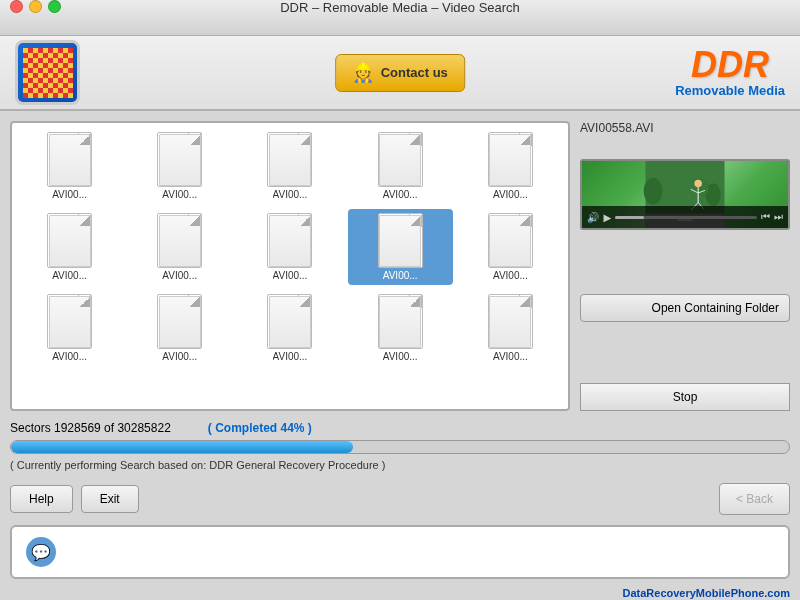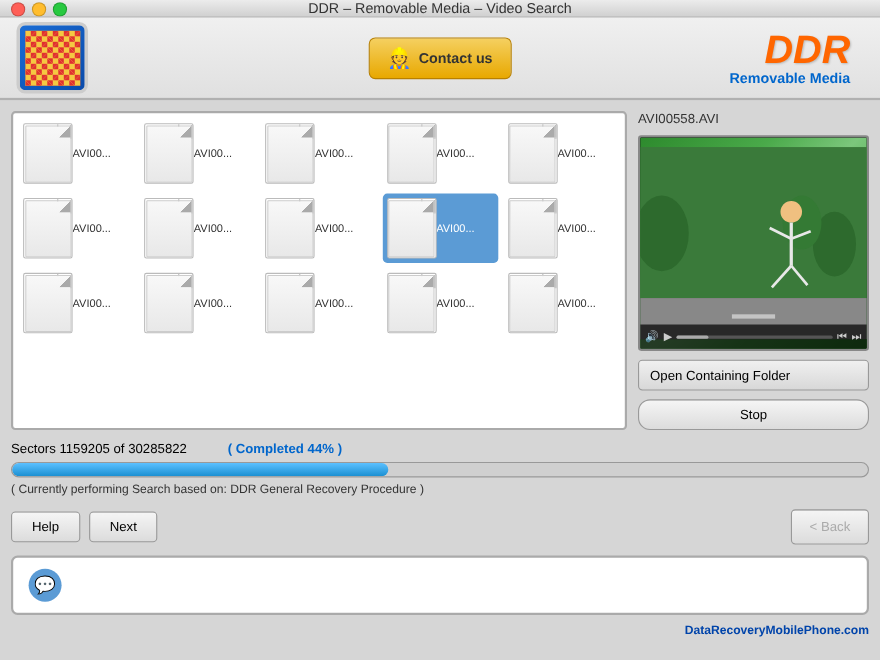--- a/index.html
+++ b/index.html
@@ -7,25 +7,25 @@
       width: 800px;
       height: 600px;
       background: #d6d6d6;
       font-family: -apple-system, 'Helvetica Neue', Arial, sans-serif;
       font-size: 12px;
       overflow: hidden;
     }
 
     
     .title-bar {
-      height: 16px;
+      height: 36px;
       background: linear-gradient(to bottom, #ececec, #d0d0d0);
       border-bottom: 1px solid #b0b0b0;
       display: flex;
-      align-items: flex-end;
+      align-items: flex-start;
       justify-content: center;
       position: relative;
     }
     .title-bar-buttons {
       position: absolute;
       left: 10px;
       display: flex;
       gap: 6px;
     }
     .tb-btn {
@@ -87,22 +87,22 @@
       cursor: pointer;
       display: flex;
       align-items: center;
       gap: 6px;
     }
     .contact-icon {
       font-size: 18px;
     }
     .brand-ddr {
       position: absolute;
-      right: 27px;
-      text-align: right;
+      right: 15px;
+      text-align: center;
     }
     .brand-ddr .ddr-text {
       font-size: 36px;
       font-weight: 900;
       color: #ff6600;
       line-height: 1;
       text-shadow: 1px 1px 2px rgba(0,0,0,0.2);
       font-style: italic;
     }
     .brand-ddr .sub-text {
@@ -128,20 +128,21 @@
       overflow-y: auto;
       padding: 5px;
     }
     .file-grid {
       display: grid;
       grid-template-columns: repeat(5, 1fr);
       gap: 5px;
     }
     .file-item {
       display: flex;
+      flex-direction: column;
       align-items: center;
       padding: 4px;
       border-radius: 4px;
       cursor: pointer;
     }
     .file-item.selected {
       background: #5b9bd5;
     }
     .file-item.selected .file-label {
       color: #fff;
@@ -188,21 +189,21 @@
       overflow: hidden;
       text-overflow: ellipsis;
       white-space: nowrap;
     }
 
     
     .preview-panel {
       width: 210px;
       display: flex;
       flex-direction: column;
-      gap: 8px;
+      gap: 24px;
     }
     .preview-filename {
       font-size: 12px;
       color: #333;
       font-weight: 500;
     }
     .preview-video {
       width: 210px;
       height: 200px;
       background: #000;
@@ -250,22 +251,23 @@
       border-radius: 2px;
     }
 
     .open-folder-btn {
       background: linear-gradient(to bottom, #f0f0f0, #d8d8d8);
       border: 1px solid #999;
       border-radius: 4px;
       padding: 6px 10px;
       font-size: 12px;
       cursor: pointer;
-      text-align: left;
+      text-align: right;
       width: 100%;
+      margin-top: 40px;
     }
 
     
     .bottom-section {
       padding: 0 10px;
     }
     .progress-info {
       font-size: 12px;
       color: #000;
       margin-bottom: 5px;
@@ -322,26 +324,27 @@
       cursor: pointer;
     }
     .nav-btn.disabled {
       color: #aaa;
     }
 
     
     .stop-btn {
       background: linear-gradient(to bottom, #f5f5f5, #dcdcdc);
       border: 1px solid #999;
-      border-radius: 11px;
+      border-radius: 0;
       padding: 6px 10px;
       font-size: 12px;
       cursor: pointer;
       text-align: center;
       width: 100%;
+      margin-top: 37px;
     }
 
     
     .info-bar {
       margin: 0 10px;
       background: #fff;
       border: 2px solid #aaa;
       border-radius: 6px;
       padding: 10px 14px;
       display: flex;
@@ -534,32 +537,32 @@
         <span class="vc-btn">⏭</span>
       </div>
     </div>
     <button class="open-folder-btn">Open Containing Folder</button>
     <button class="stop-btn">Stop</button>
   </div>
 </div>
 
 <div class="bottom-section">
   <div class="progress-info">
-    <span>Sectors 1159205 of 30285822</span>
+    <span>Sectors 1928569 of 30285822</span>
     &nbsp;&nbsp;<span class="completed">( Completed 44% )</span>
   </div>
   <div class="progress-bar-container">
     <div class="progress-bar-fill"></div>
   </div>
   <div class="search-info">
     <span>( Currently performing Search based on: DDR General Recovery Procedure )</span>
   </div>
   <div class="action-row">
     <button class="action-btn">Help</button>
-    <button class="action-btn">Next</button>
+    <button class="action-btn">Exit</button>
     <div class="spacer"></div>
     <button class="nav-btn disabled">&lt; Back</button>
   </div>
 </div>
 
 <div class="info-bar">
   <div class="info-icon">💬</div>
 </div>
 
 <div class="footer-brand">

